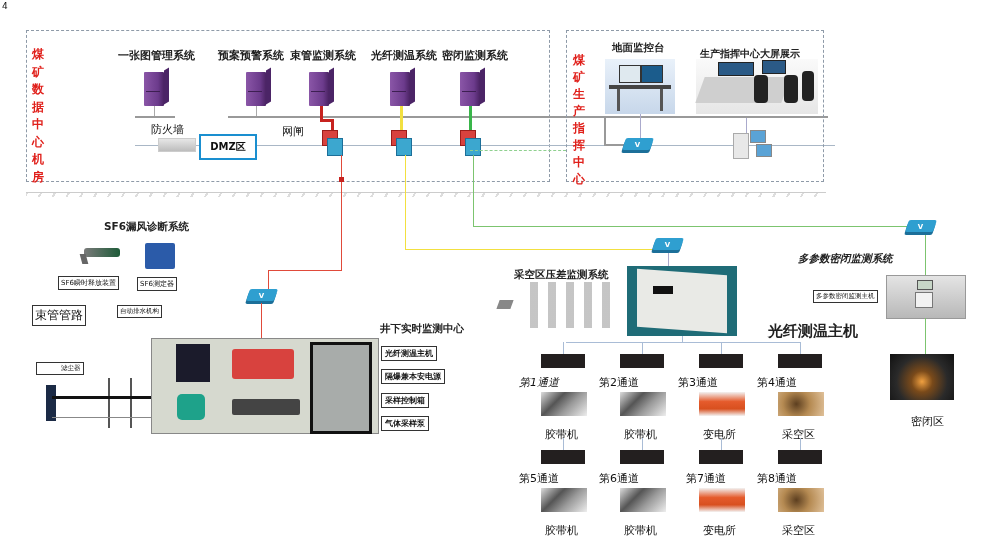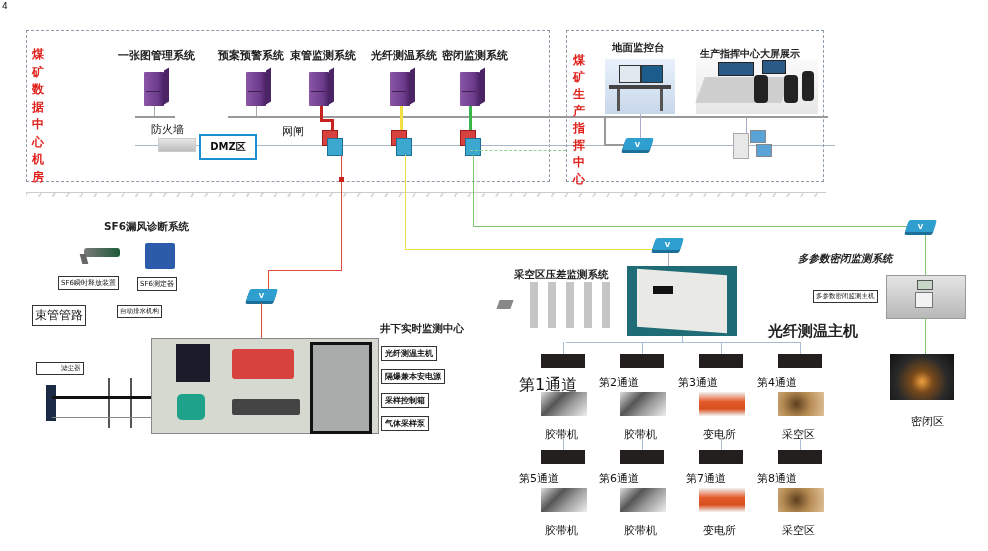--- a/index.html
+++ b/index.html
@@ -187,21 +187,21 @@
   <div class="abs" style="left:26px;top:20px;width:20px;height:8px;background:#111;"></div>
 </div>
 <div class="lbl" style="left:740px;top:322px;font-size:15px;margin-left:28px;">光纤测温主机</div>
 
 <div class="line" style="left:566px;top:342px;width:234px;height:1px;background:#a9bcd6;"></div>
 <div class="line" style="left:682px;top:336px;width:1px;height:6px;background:#a9bcd6;"></div>
 
 <div id="channels">
     <div class="line" style="left:563px;top:342px;width:1px;height:12px;background:#a9bcd6;"></div>
     <div class="ch-bar" style="left:541px;top:354px;"></div>
-    <div class="lbl-n" style="left:519px;top:375px;font-size:16px;">第1通道</div>
+    <div class="lbl-n" style="left:519px;top:375px;font-size:11px;font-style:italic;">第1通道</div>
     <div class="ch-img img-belt" style="left:541px;top:392px;"></div>
     <div class="lbl-n" style="left:545px;top:427px;font-size:11px;">胶带机</div>
     <div class="line" style="left:642px;top:342px;width:1px;height:12px;background:#a9bcd6;"></div>
     <div class="ch-bar" style="left:620px;top:354px;"></div>
     <div class="lbl-n" style="left:599px;top:375px;font-size:11px;">第2通道</div>
     <div class="ch-img img-belt" style="left:620px;top:392px;"></div>
     <div class="lbl-n" style="left:624px;top:427px;font-size:11px;">胶带机</div>
     <div class="line" style="left:721px;top:342px;width:1px;height:12px;background:#a9bcd6;"></div>
     <div class="ch-bar" style="left:699px;top:354px;"></div>
     <div class="lbl-n" style="left:678px;top:375px;font-size:11px;">第3通道</div>

